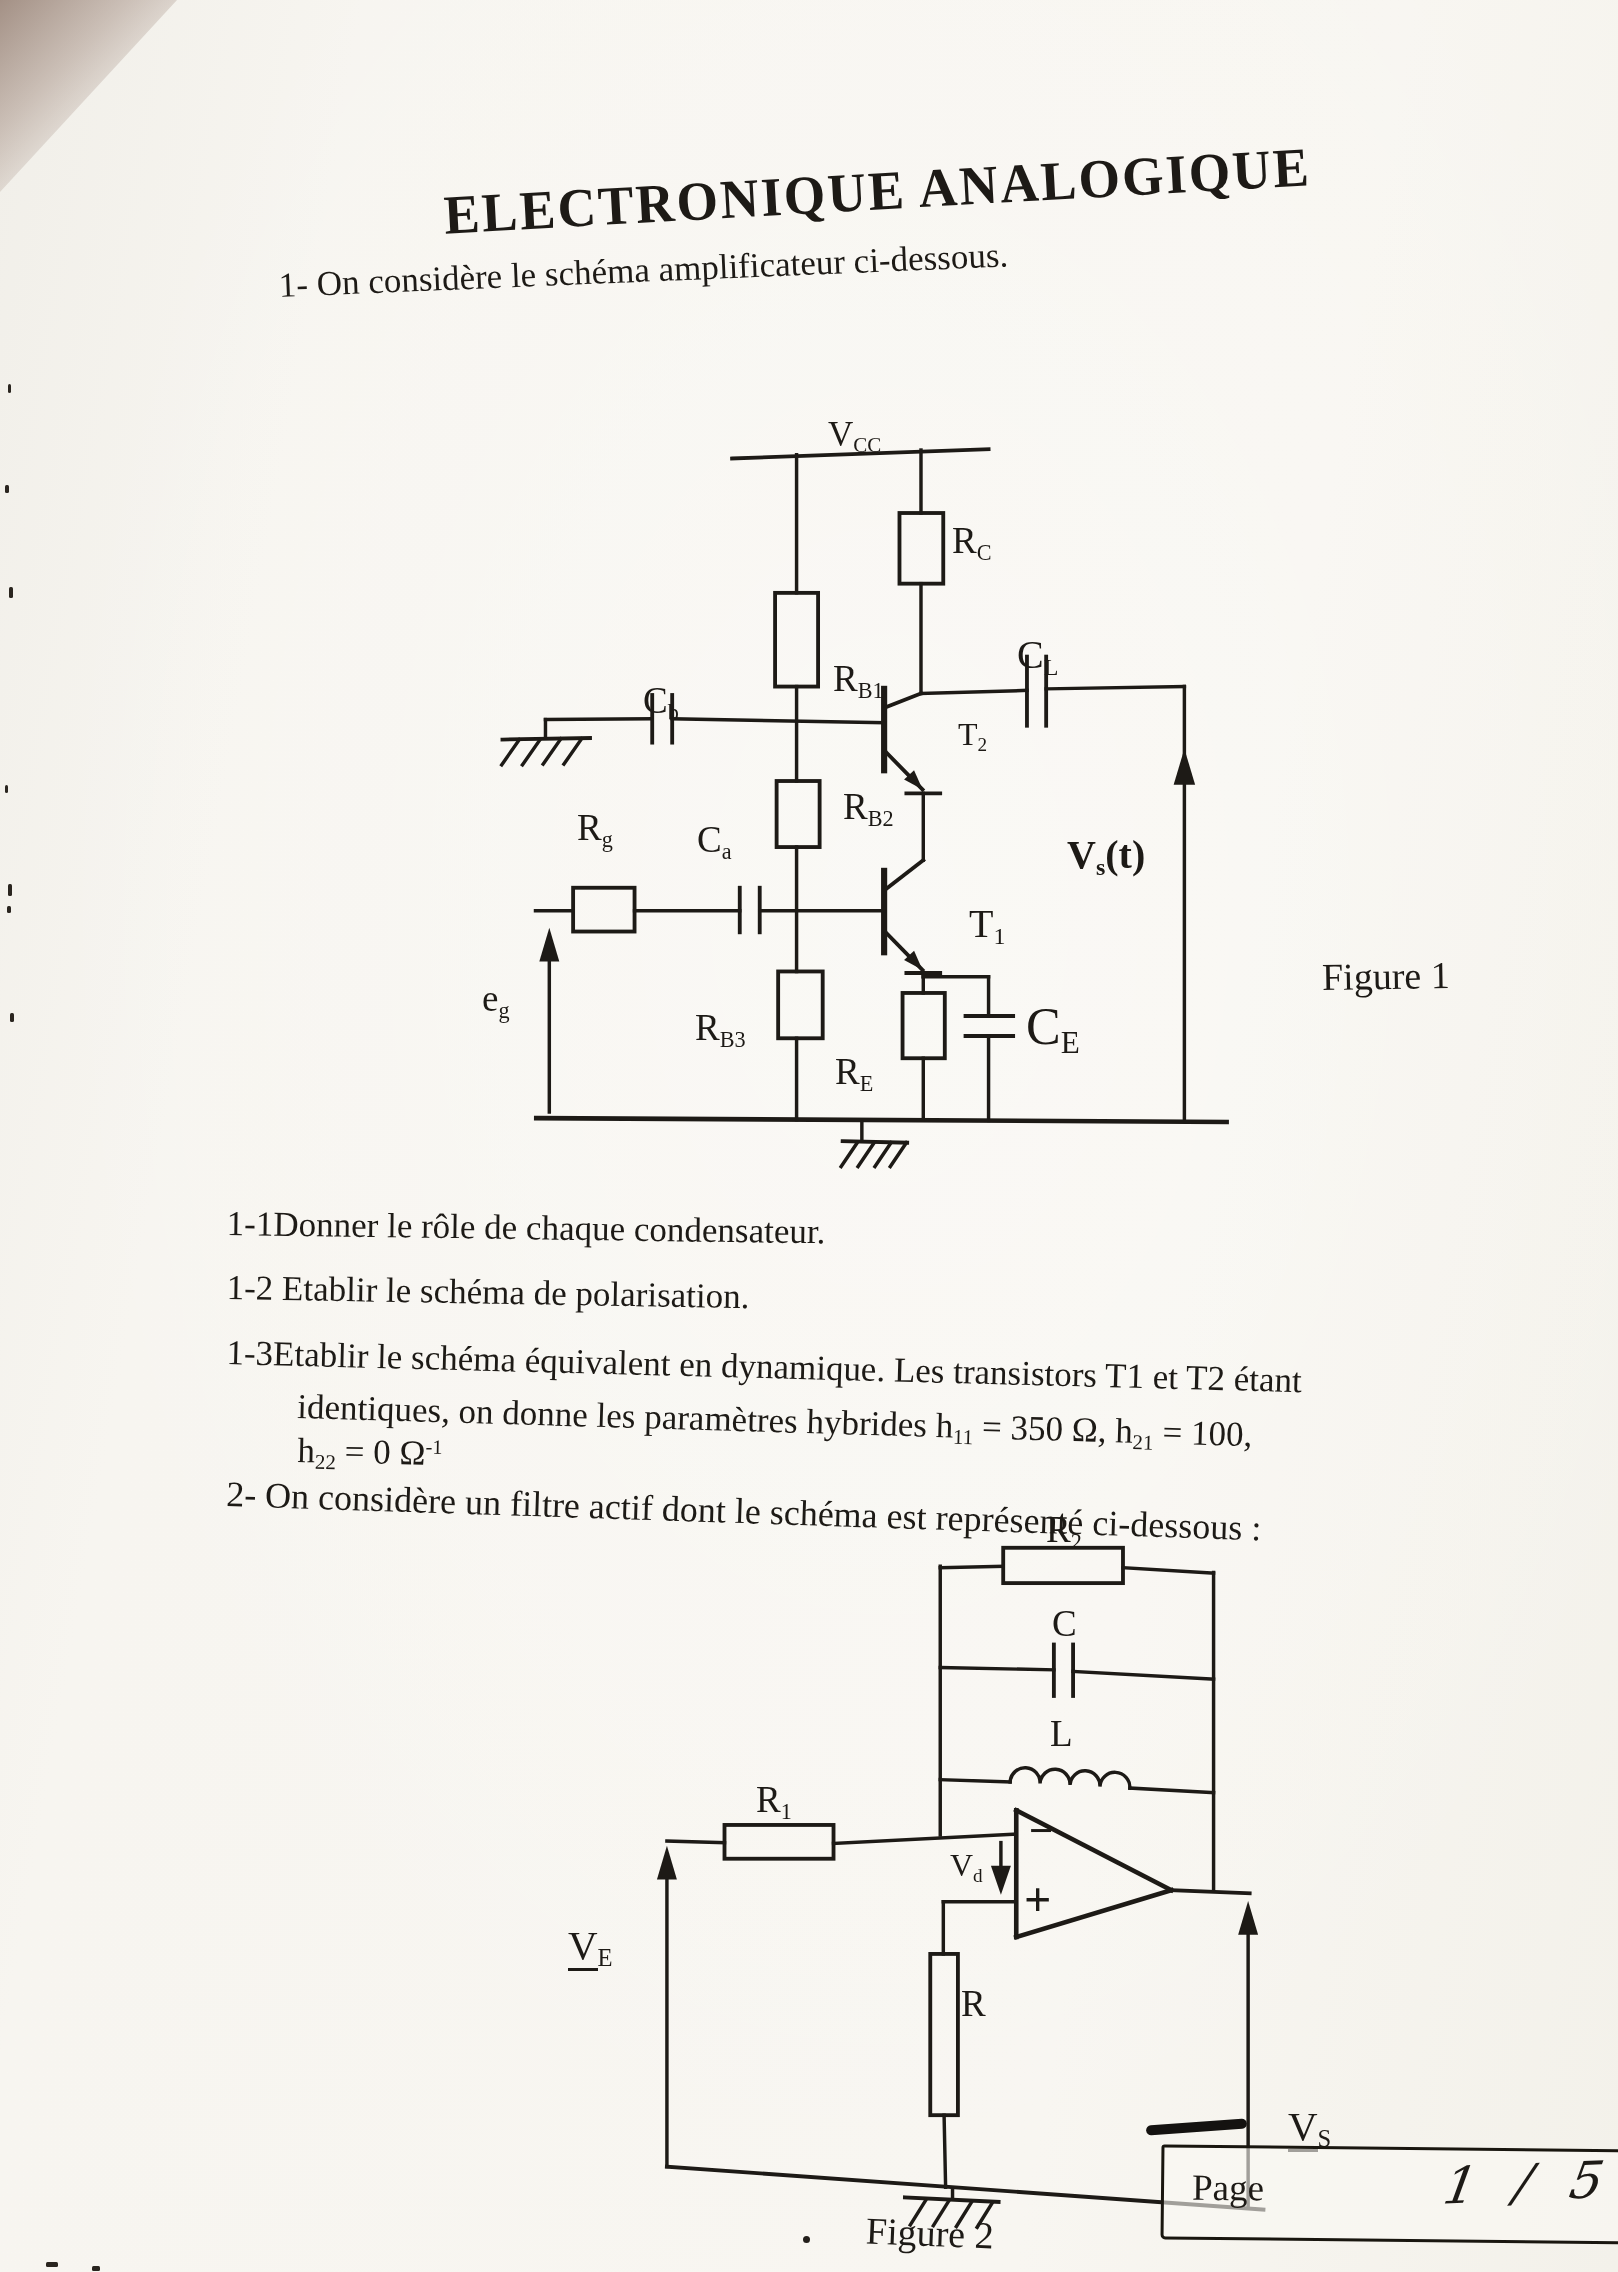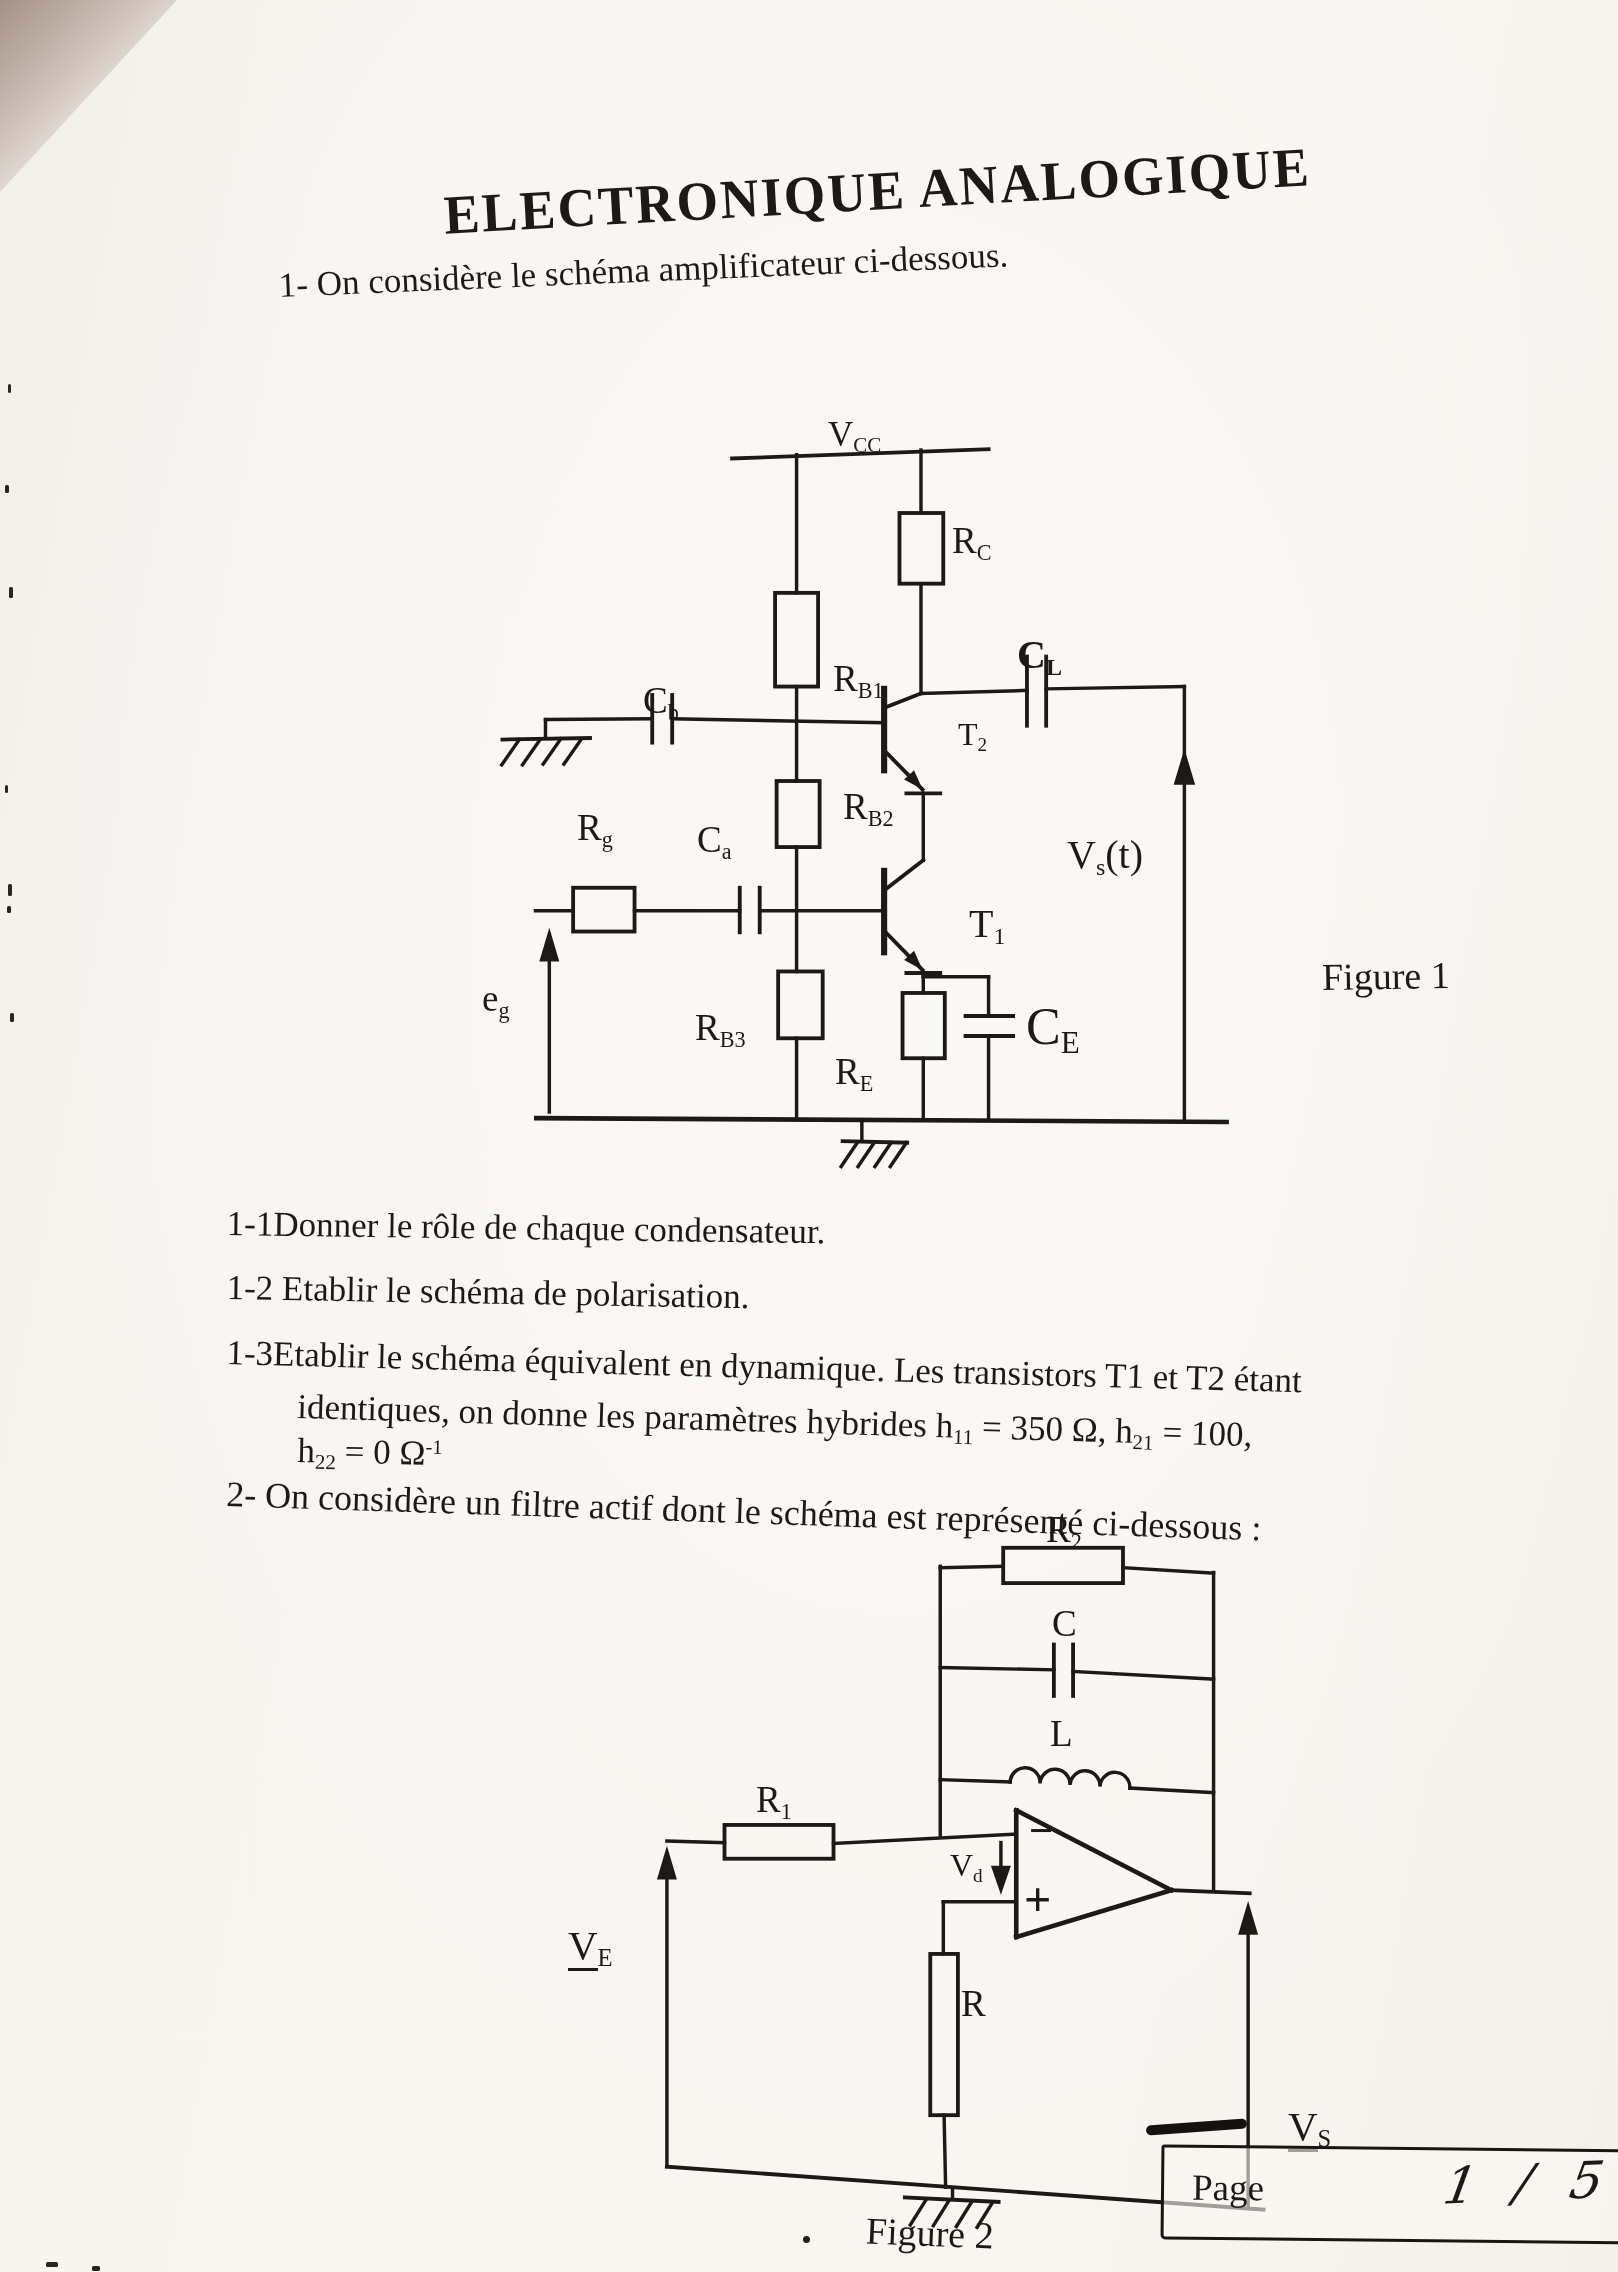--- a/index.html
+++ b/index.html
@@ -168,39 +168,39 @@
 </div>
 <div class="clabel" style="left:952px;top:519px;">
   <span>R</span><span class="sub">C</span>
 </div>
 <div class="clabel" style="left:833px;top:657px;">
   <span>R</span><span class="sub">B1</span>
 </div>
 <div class="clabel" style="left:643px;top:643px;margin-top:36px;">
   <span>C</span><span class="sub">b</span>
 </div>
-<div class="clabel" style="left:1017px;top:631px;font-size:40px;font-weight:bold;">
+<div class="clabel" style="left:1017px;top:631px;font-size:40px;">
   <span>C</span><span class="sub">L</span>
 </div>
 <div class="clabel" style="left:958px;top:716px;font-size:32px;text-align:right;">
   <span>T</span><span class="sub">2</span>
 </div>
 <div class="clabel" style="left:843px;top:785px;">
   <span>R</span><span class="sub">B2</span>
 </div>
 <div class="clabel" style="left:577px;top:806px;">
   <span>R</span><span class="sub">g</span>
 </div>
 <div class="clabel" style="left:697px;top:818px;">
   <span>C</span><span class="sub">a</span>
 </div>
 <div class="clabel" style="left:969px;top:900px;font-size:40px;">
   <span>T</span><span class="sub">1</span>
 </div>
-<div class="clabel" style="left:1067px;top:831px;font-size:40px;">
+<div class="clabel" style="left:1067px;top:831px;font-size:40px;font-weight:bold;">
   <span>V</span><span class="sub">s</span><span>(t)</span>
 </div>
 <div class="clabel" style="left:695px;top:970px;margin-top:36px;">
   <span>R</span><span class="sub">B3</span>
 </div>
 <div class="clabel" style="left:482px;top:977px;">
   <span>e</span><span class="sub">g</span>
 </div>
 <div class="clabel" style="left:835px;top:1050px;">
   <span>R</span><span class="sub">E</span>

